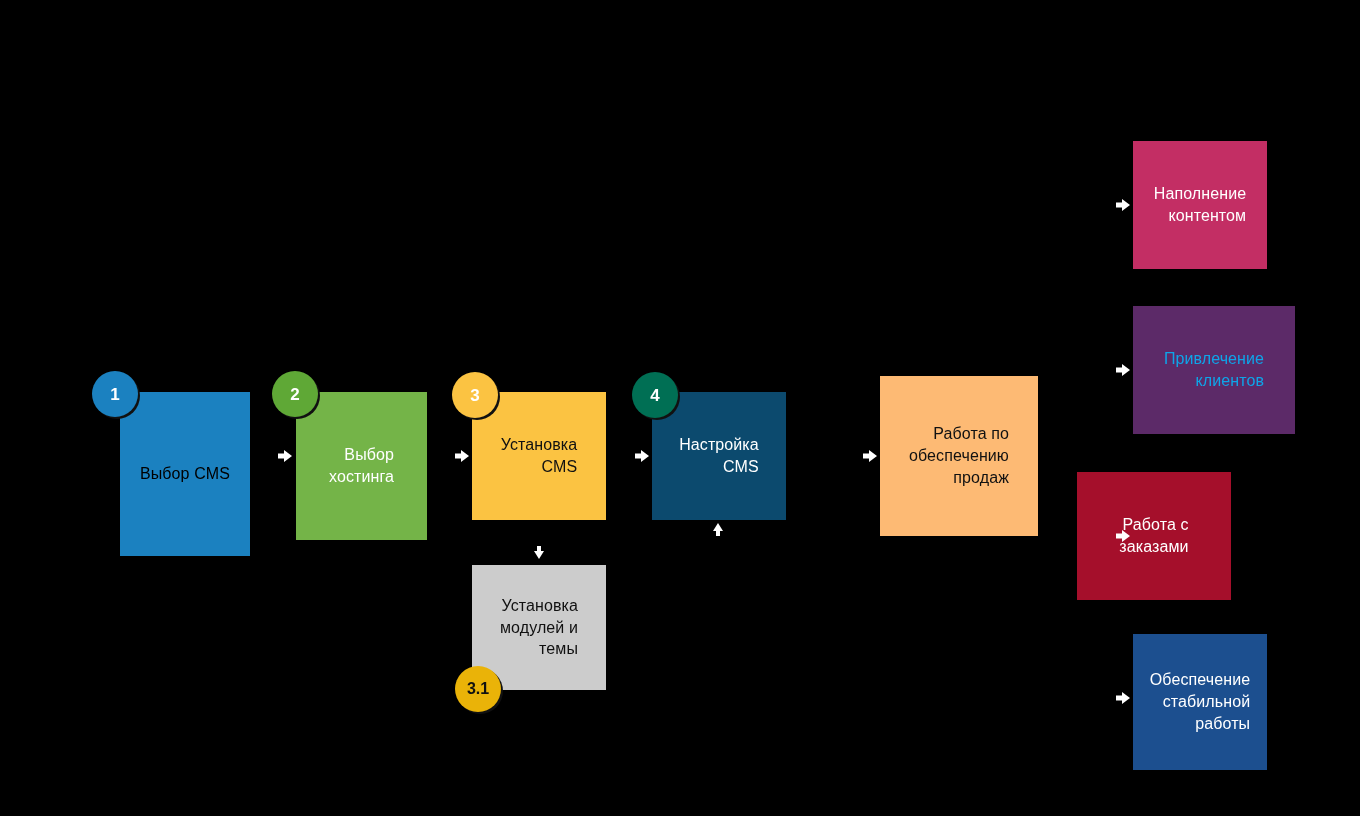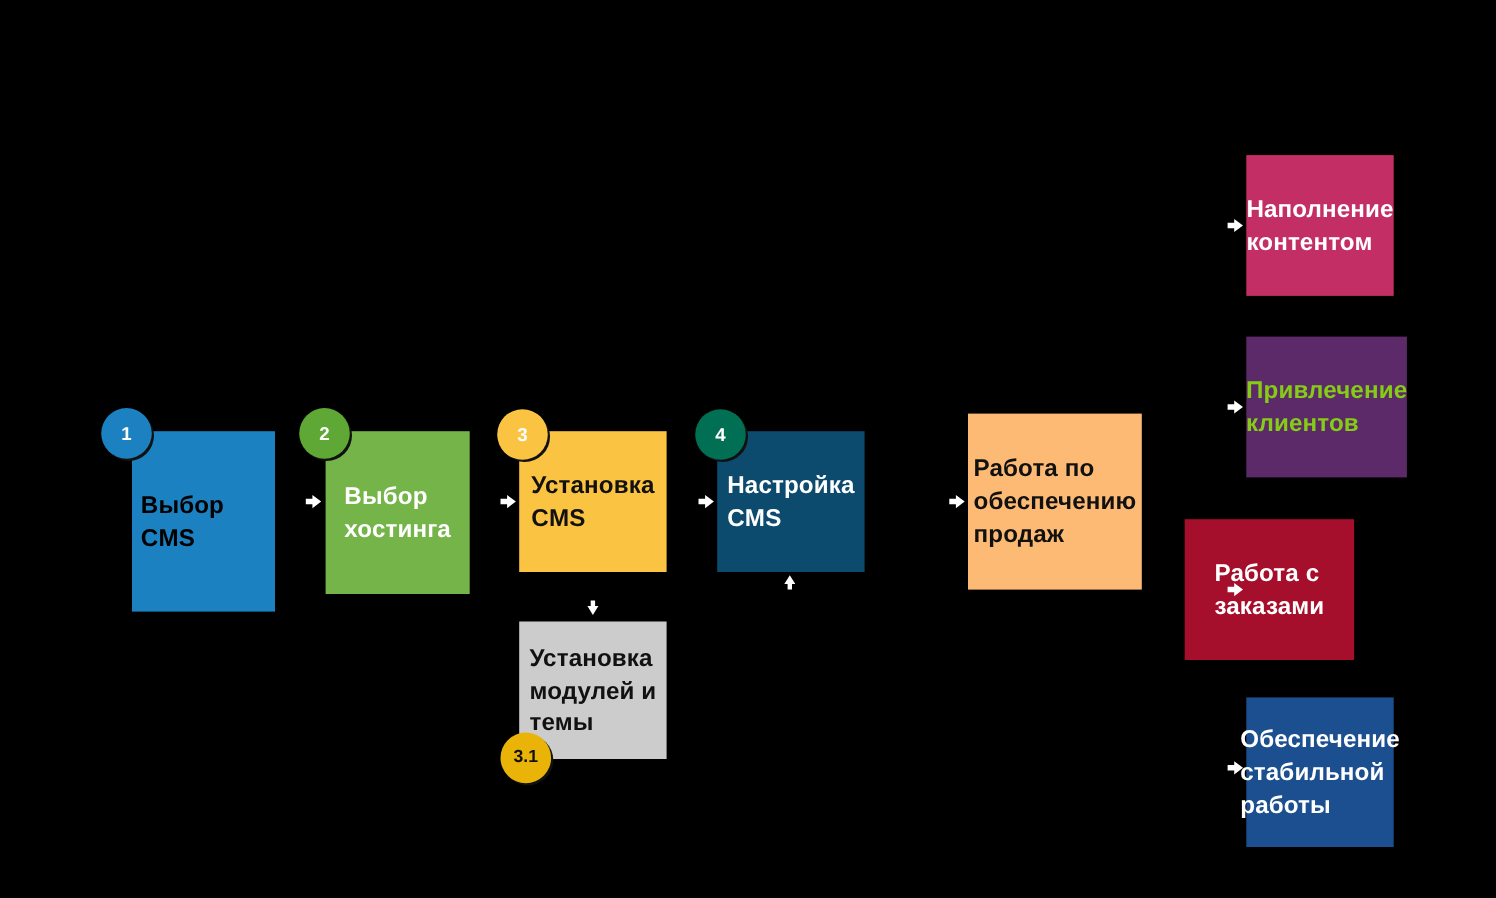--- a/index.html
+++ b/index.html
@@ -18,24 +18,24 @@
     position: absolute;
     left: 0; top: 0;
     width: 1360px;
     height: 816px;
   }
   .node {
     position: absolute;
     display: flex;
     align-items: center;
     justify-content: center;
-    text-align: left;
+    text-align: right;
     box-sizing: border-box;
-    font-weight: bold;
-    font-size: 22px;
+    font-weight: normal;
+    font-size: 16px;
     line-height: 1.36;
     padding: 4px 8px;
     letter-spacing: 0.1px;
   }
   .node-label {
     display: block;
     white-space: pre-line;
   }
   .badge {
     position: absolute;
@@ -115,21 +115,21 @@
   </div>
   <div class="badge ring" style="left:455px; top:666px; width:46px; height:46px; background:#eab308; color:#111111; font-size:16px;">
     <span class="badge-num">3.1</span>
   </div>
 
   <div class="node" style="left:1133px; top:141px; width:134px; height:128px; background:#c32e64; color:#ffffff;">
     <span class="node-label">Наполнение
 контентом</span>
   </div>
 
-  <div class="node" style="left:1133px; top:306px; width:146px; height:128px; background:#5c2a68; color:#84cc16;">
+  <div class="node" style="left:1133px; top:306px; width:162px; height:128px; background:#5c2a68; color:#0ea5e9;">
     <span class="node-label">Привлечение
 клиентов</span>
   </div>
 
   <div class="node" style="left:1077px; top:472px; width:154px; height:128px; background:#a50f2b; color:#ffffff;">
     <span class="node-label">Работа с
 заказами</span>
   </div>
 
   <div class="node" style="left:1133px; top:634px; width:134px; height:136px; background:#1c4f8f; color:#ffffff;">

